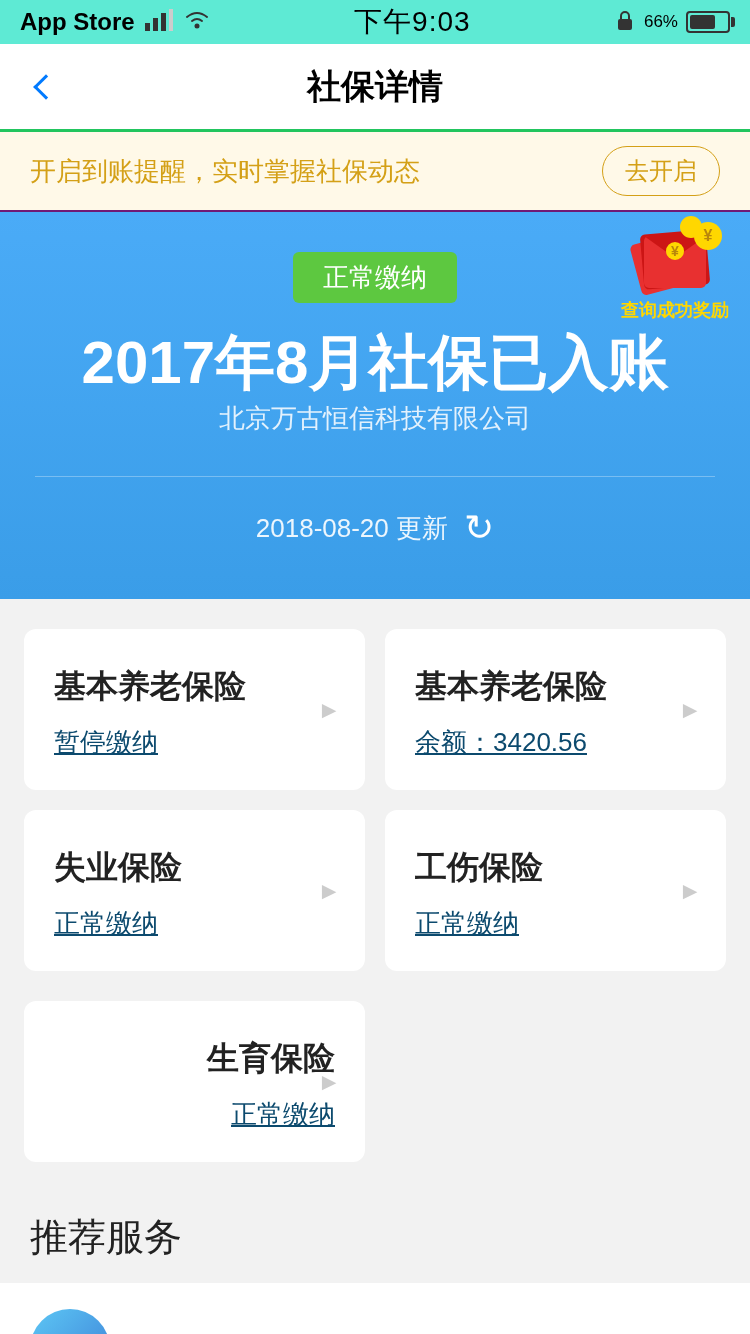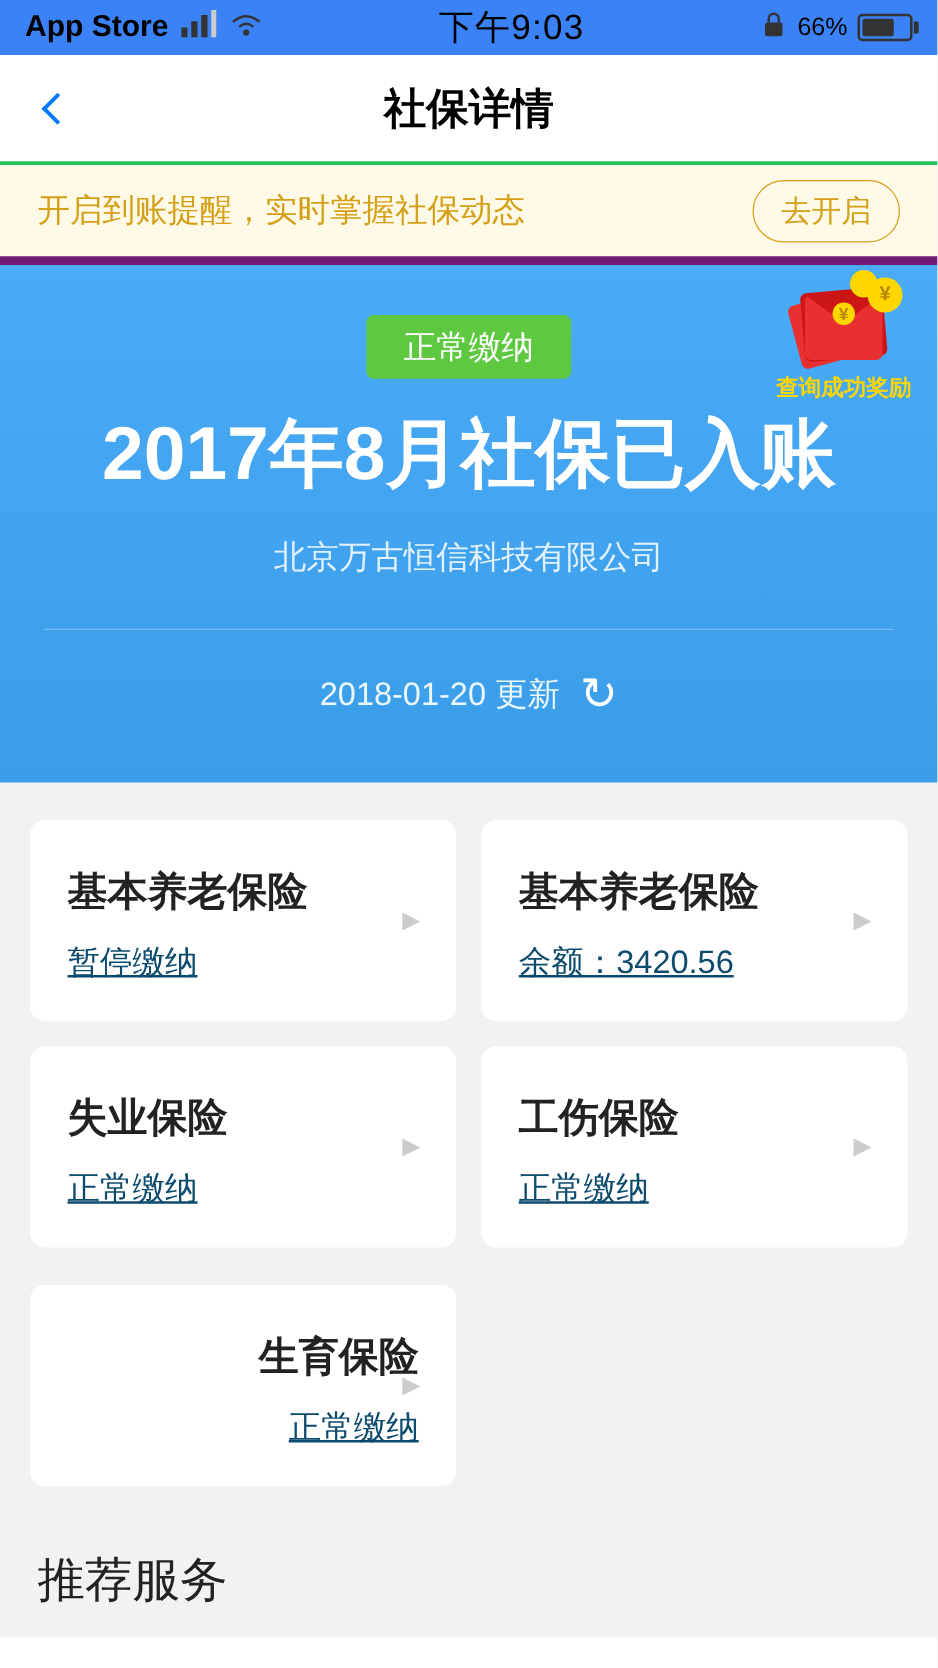--- a/index.html
+++ b/index.html
@@ -9,21 +9,21 @@
       min-height: 1334px;
       font-family: -apple-system, 'PingFang SC', 'Helvetica Neue', sans-serif;
       background: #f2f2f2;
       overflow-x: hidden;
     }
 
     
     .status-bar {
       width: 750px;
       height: 44px;
-      background: #3b82f6;
+      background: #5eead4;
       display: flex;
       align-items: center;
       justify-content: space-between;
       padding: 0 20px;
       font-size: 26px;
       font-weight: 500;
       gap: 24px;
     }
     .status-left {
       display: flex;
@@ -34,21 +34,21 @@
     }
     .status-center {
       font-size: 28px;
       font-weight: 500;
       letter-spacing: 1px;
     }
     .status-right {
       display: flex;
       align-items: center;
       gap: 8px;
-      font-size: 20px;
+      font-size: 17px;
     }
     .battery-icon {
       width: 44px;
       height: 22px;
       border: 2px solid #333;
       border-radius: 4px;
       position: relative;
       display: inline-flex;
       align-items: center;
     }
@@ -106,21 +106,21 @@
 
     
     .banner-notify {
       width: 750px;
       background: #FFF9E8;
       height: 80px;
       display: flex;
       align-items: center;
       justify-content: space-between;
       padding: 0 30px;
-      border-bottom: 7px solid #701a75;
+      border-bottom: 2px solid #701a75;
     }
     .banner-notify-text {
       font-size: 26px;
       color: #D4A017;
     }
     .banner-notify-btn {
       border: 1.5px solid #D4A017;
       border-radius: 30px;
       padding: 8px 22px;
       font-size: 24px;
@@ -142,21 +142,21 @@
       color: #fff;
       font-size: 26px;
       padding: 8px 30px;
       border-radius: 6px;
       margin-bottom: 24px;
     }
     .main-title {
       font-size: 60px;
       font-weight: 700;
       color: #fff;
-      margin-bottom: 29px;
+      margin-bottom: 2px;
       line-height: 1.2;
     }
     .company-name {
       font-size: 26px;
       color: rgba(255,255,255,0.85);
       margin-bottom: 40px;
     }
     .divider-line {
       width: 680px;
       margin: 0 auto 30px;
@@ -348,21 +348,21 @@
       <div style="position:absolute; top:-16px; right:18px; width:22px; height:22px; background:#FFD700; border-radius:50%;"></div>
     </div>
     <div class="reward-text" style="font-size:18px; color:#FFD700; margin-top:6px;">查询成功奖励</div>
   </div>
 
   <br>
   <h1 class="main-title">2017年8月社保已入账</h1>
   <p class="company-name">北京万古恒信科技有限公司</p>
   <div class="divider-line"></div>
   <div class="update-row">
-    <span>2018-01-20 更新</span>
+    <span>2018-08-20 更新</span>
     <span class="refresh-icon" style="font-size:36px; font-weight:300;">↻</span>
   </div>
 </div>
 
 <div class="insurance-grid">
 
   <div class="insurance-card">
     <div class="insurance-card-title">基本养老保险</div>
     <div class="insurance-card-status">暂停缴纳</div>
     <div class="insurance-card-arrow">►</div>

